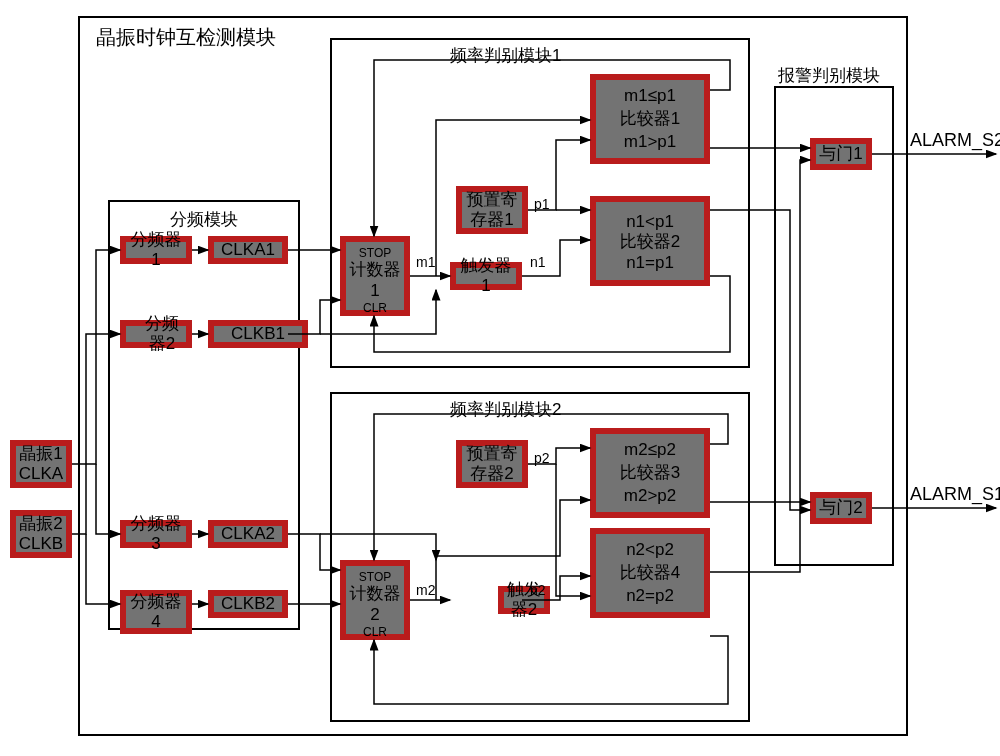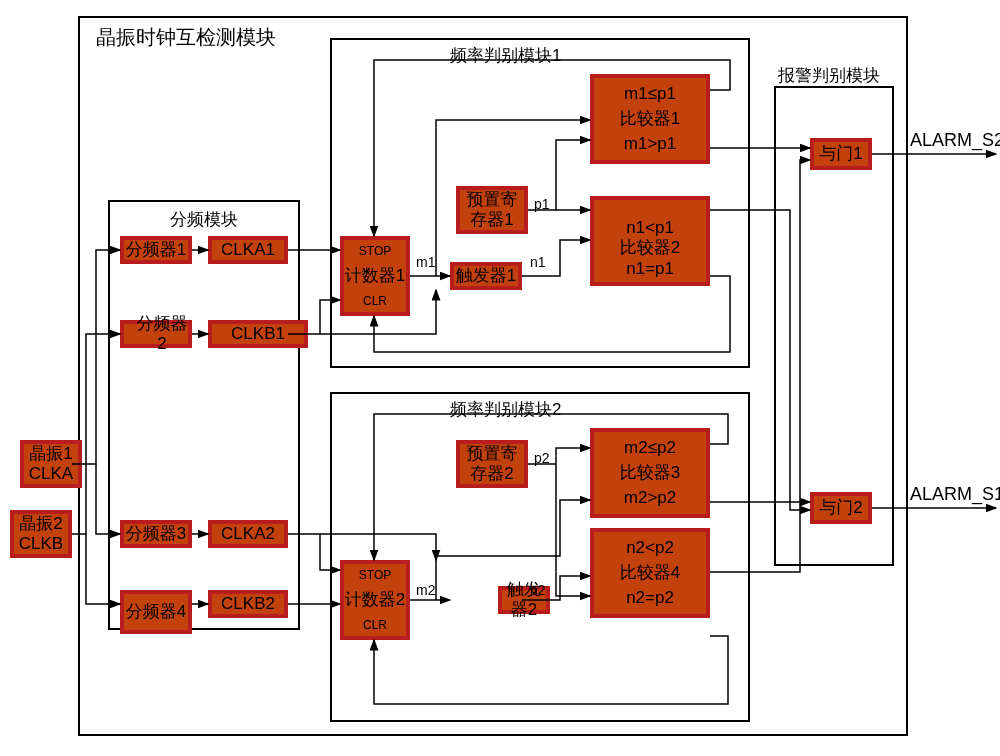--- a/index.html
+++ b/index.html
@@ -9,22 +9,22 @@
     width: 1000px;
     height: 756px;
     position: relative;
     font-family: "SimSun", "Microsoft YaHei", sans-serif;
     font-size: 17px;
     background: #fff;
     color: #000;
   }
   .box {
     position: absolute;
-    border: 4px solid #b91c1c;
-    background: #c2410c;
+    border: 6px solid #b91c1c;
+    background: #737373;
     text-align: center;
     display: flex;
     align-items: center;
     justify-content: center;
     flex-direction: column;
     line-height: 1.2;
   }
   .module-border {
     position: absolute;
     border: 2px solid #000;
@@ -49,21 +49,21 @@
     fill: none;
   }
   .arrow { marker-end: url(#arrowhead); }
 </style>
 </head>
 <body>
 
 <div class="module-border" style="left:78px; top:16px; width:830px; height:720px;"></div>
 <div class="label" style="left:96px; top:24px; font-size:20px;">晶振时钟互检测模块</div>
 
-<div class="box" style="left:10px; top:440px; width:62px; height:48px;margin-left:10px;">
+<div class="box" style="left:10px; top:440px; width:62px; height:48px;">
   <span>晶振1</span>
   <span>CLKA</span>
 </div>
 <div class="box" style="left:10px; top:510px; width:62px; height:48px;">
   <span>晶振2</span>
   <span>CLKB</span>
 </div>
 
 <div class="module-border" style="left:108px; top:200px; width:192px; height:430px;"></div>
 <div class="label" style="left:170px; top:208px;">分频模块</div>
@@ -113,21 +113,21 @@
   <span>预置寄</span>
   <span>存器1</span>
 </div>
 
 <div class="box" style="left:590px; top:74px; width:120px; height:90px; justify-content:space-between; padding:6px 0;">
   <span>m1≤p1</span>
   <span>比较器1</span>
   <span>m1&gt;p1</span>
 </div>
 
-<div class="box" style="left:590px; top:196px; width:120px; height:90px; justify-content:space-between; padding:18px 0;">
+<div class="box" style="left:590px; top:196px; width:120px; height:90px; justify-content:space-between; padding:10px 0;">
   <span>n1&lt;p1</span>
   <span>比较器2</span>
   <span>n1=p1</span>
 </div>
 
 <div class="label small" style="left:416px; top:254px;">m1</div>
 <div class="label small" style="left:530px; top:254px;">n1</div>
 <div class="label small" style="left:534px; top:196px;">p1</div>
 
 <div class="module-border" style="left:330px; top:392px; width:420px; height:330px;"></div>

